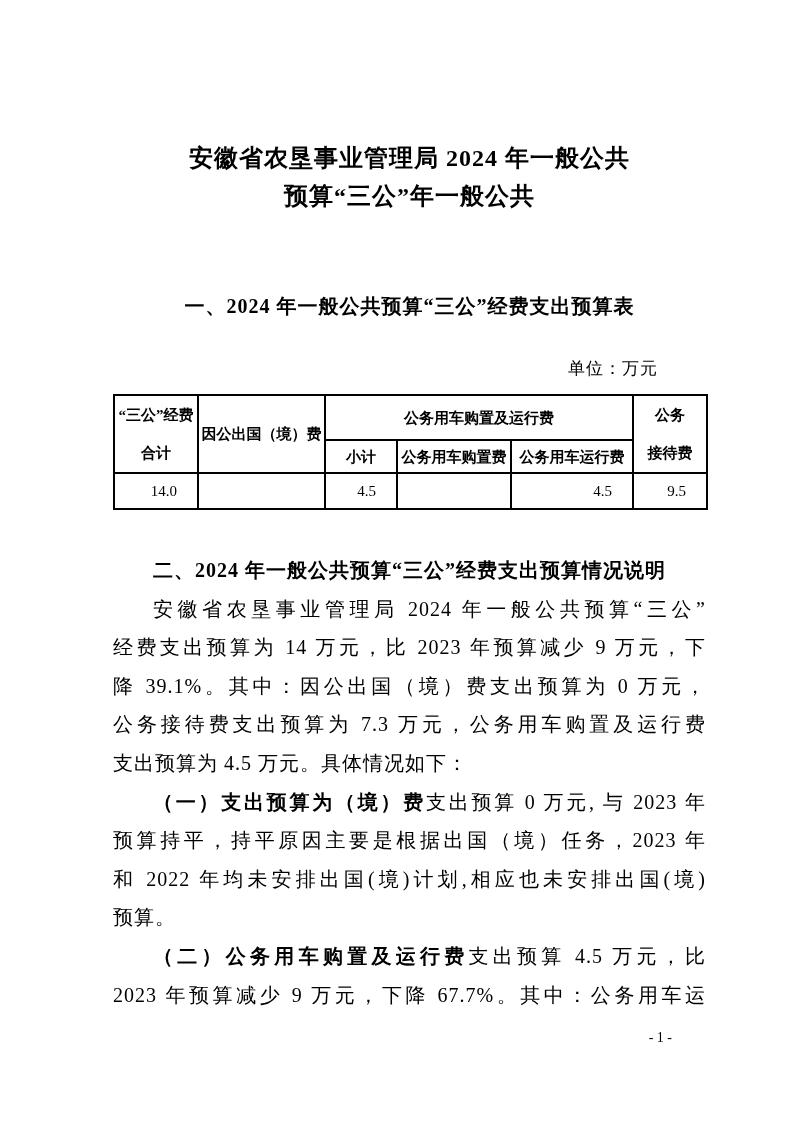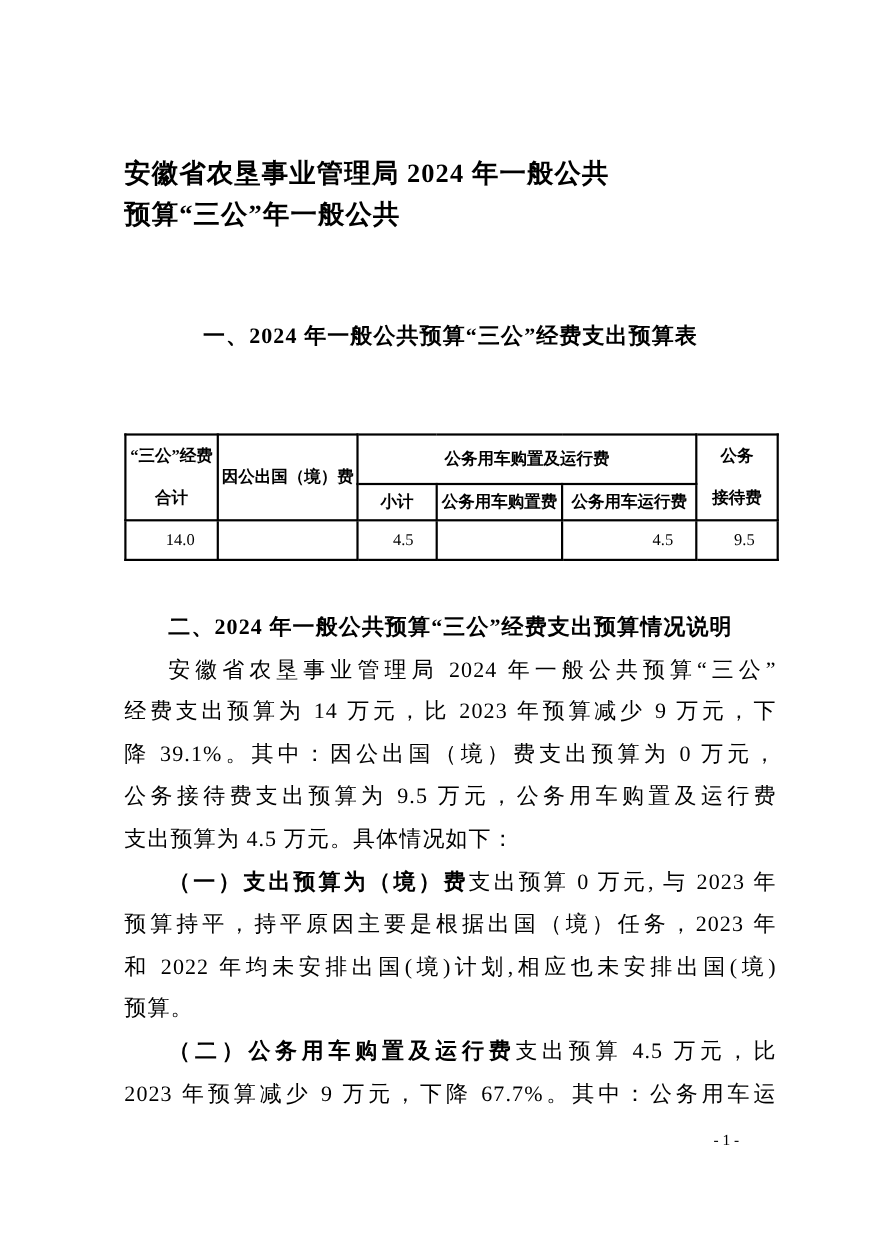--- a/index.html
+++ b/index.html
@@ -12,21 +12,21 @@
     background: #ffffff;
     color: #000000;
     font-family: "Liberation Serif", "DejaVu Serif", serif;
     overflow: hidden;
   }
   .doc-title {
     position: absolute;
     top: 139px;
     left: 113px;
     width: 593px;
-    text-align: left;
+    text-align: center;
     font-size: 24px;
     font-weight: bold;
     line-height: 38px;
     letter-spacing: 1px;
   }
   .sec1-heading {
     position: absolute;
     top: 292px;
     left: 113px;
     width: 593px;
@@ -108,20 +108,21 @@
 
 <div class="page">
 
   <div class="doc-title">
     <div>安徽省农垦事业管理局 2024 年一般公共</div>
     <div>预算“三公”年一般公共</div>
   </div>
 
   <div class="sec1-heading">一、2024 年一般公共预算“三公”经费支出预算表</div>
 
+  <div class="unit-label">单位：万元</div>
 
   <table class="budget">
     <colgroup>
       <col style="width:84px">
       <col style="width:127px">
       <col style="width:72px">
       <col style="width:114px">
       <col style="width:122px">
       <col style="width:74px">
     </colgroup>
@@ -152,21 +153,21 @@
         <td class="val">9.5</td>
       </tr>
     </tbody>
   </table>
 
   <div class="body-text" id="body-text">
       <div class="tline indent"><span class="b">二、2024 年一般公共预算“三公”经费支出预算情况说明</span></div>
       <div class="tline stretch indent"><span>安徽省农垦事业管理局 2024 年一般公共预算“三公”</span></div>
       <div class="tline stretch"><span>经费支出预算为 14 万元，比 2023 年预算减少 9 万元，下</span></div>
       <div class="tline stretch"><span>降 39.1%。其中：因公出国（境）费支出预算为 0 万元，</span></div>
-      <div class="tline stretch"><span>公务接待费支出预算为 9.5 万元，公务用车购置及运行费</span></div>
+      <div class="tline stretch"><span>公务接待费支出预算为 7.3 万元，公务用车购置及运行费</span></div>
       <div class="tline"><span>支出预算为 4.5 万元。具体情况如下：</span></div>
       <div class="tline stretch indent"><span class="b">（一）支出预算为（境）费</span><span>支出预算 0 万元, 与 2023 年</span></div>
       <div class="tline stretch"><span>预算持平，持平原因主要是根据出国（境）任务，2023 年</span></div>
       <div class="tline stretch"><span>和 2022 年均未安排出国(境)计划,相应也未安排出国(境)</span></div>
       <div class="tline"><span>预算。</span></div>
       <div class="tline stretch indent"><span class="b">（二）公务用车购置及运行费</span><span>支出预算 4.5 万元，比</span></div>
       <div class="tline stretch"><span>2023 年预算减少 9 万元，下降 67.7%。其中：公务用车运</span></div>
     </div>
 
   <div class="page-footer">- 1 -</div>

